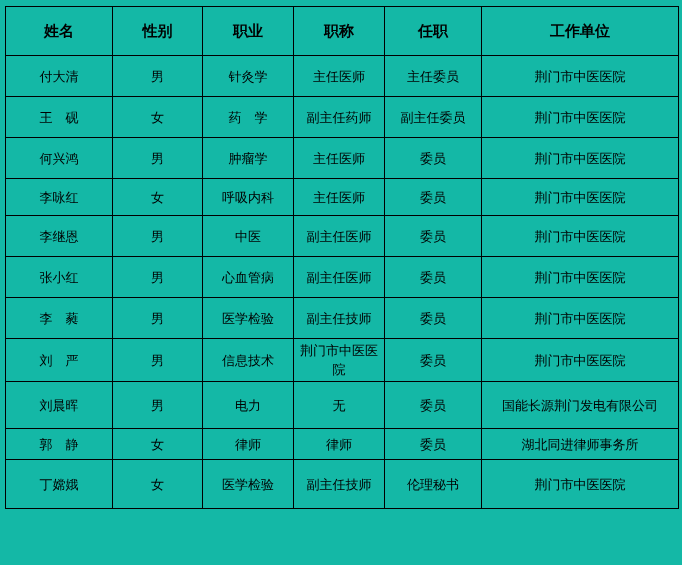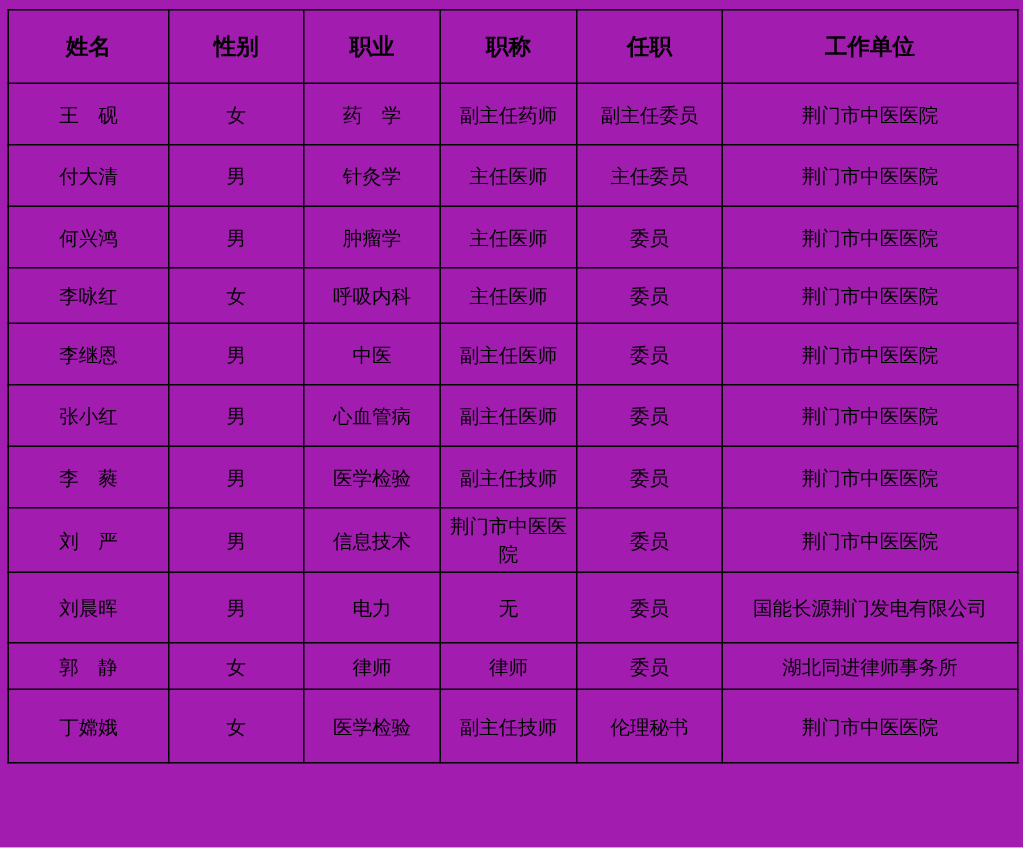--- a/index.html
+++ b/index.html
@@ -4,21 +4,21 @@
 <style>
   html, body {
     margin: 0;
     padding: 0;
     background: #ffffff;
   }
   .page {
     position: relative;
     width: 682px;
     height: 565px;
-    background: #a21caf;
+    background: #14b8a6;
     font-family: "Liberation Serif", "DejaVu Serif", serif;
     color: #000000;
     overflow: hidden;
   }
   table.roster {
     position: absolute;
     left: 5px;
     top: 6px;
     width: 673px;
     border-collapse: collapse;
@@ -68,33 +68,33 @@
         <th>姓名</th>
         <th>性别</th>
         <th>职业</th>
         <th>职称</th>
         <th>任职</th>
         <th>工作单位</th>
       </tr>
     </thead>
     <tbody>
         <tr style="height: 41px;">
+          <td>付大清</td>
+          <td>男</td>
+          <td>针灸学</td>
+          <td>主任医师</td>
+          <td>主任委员</td>
+          <td>荆门市中医医院</td>
+        </tr>
+        <tr style="height: 41px;">
           <td>王　砚</td>
           <td>女</td>
           <td>药　学</td>
           <td>副主任药师</td>
           <td>副主任委员</td>
-          <td>荆门市中医医院</td>
-        </tr>
-        <tr style="height: 41px;">
-          <td>付大清</td>
-          <td>男</td>
-          <td>针灸学</td>
-          <td>主任医师</td>
-          <td>主任委员</td>
           <td>荆门市中医医院</td>
         </tr>
         <tr style="height: 41px;">
           <td>何兴鸿</td>
           <td>男</td>
           <td>肿瘤学</td>
           <td>主任医师</td>
           <td>委员</td>
           <td>荆门市中医医院</td>
         </tr>

